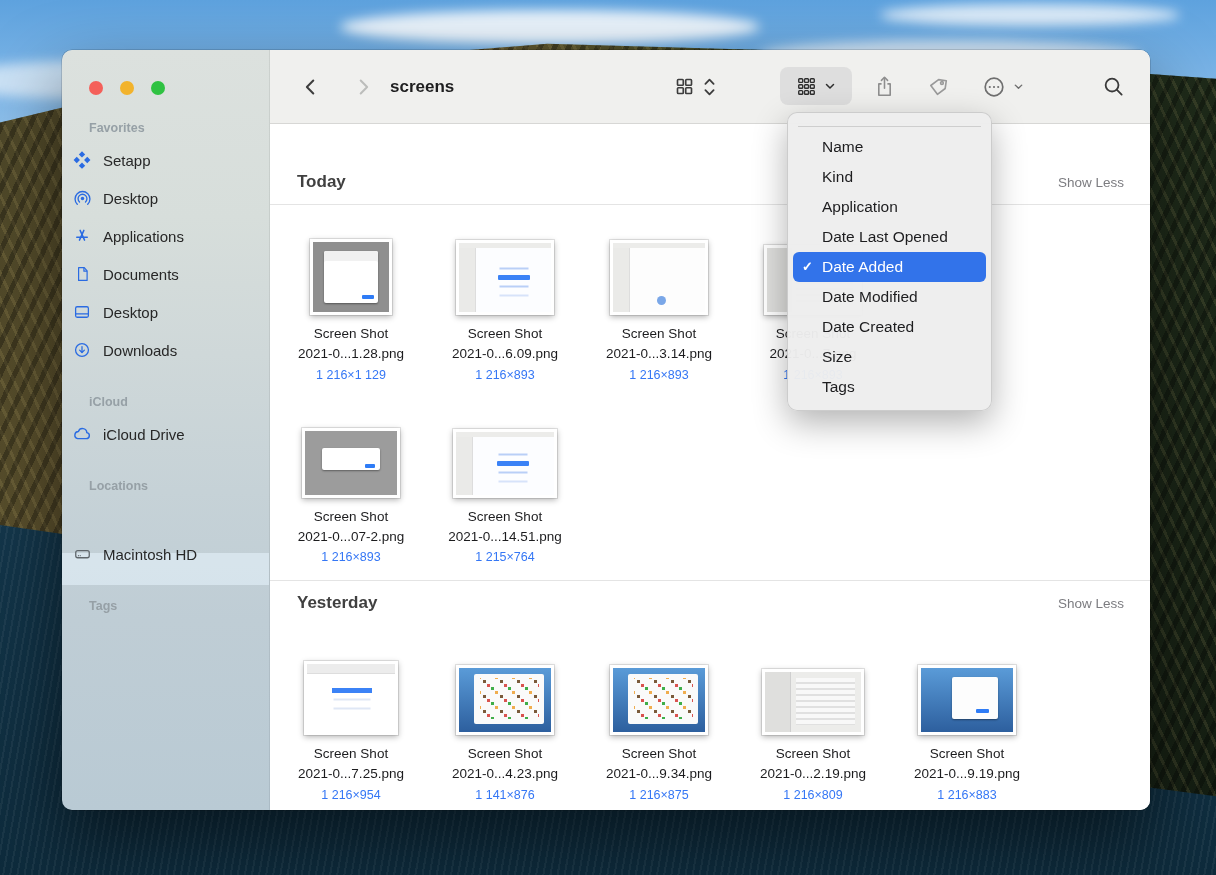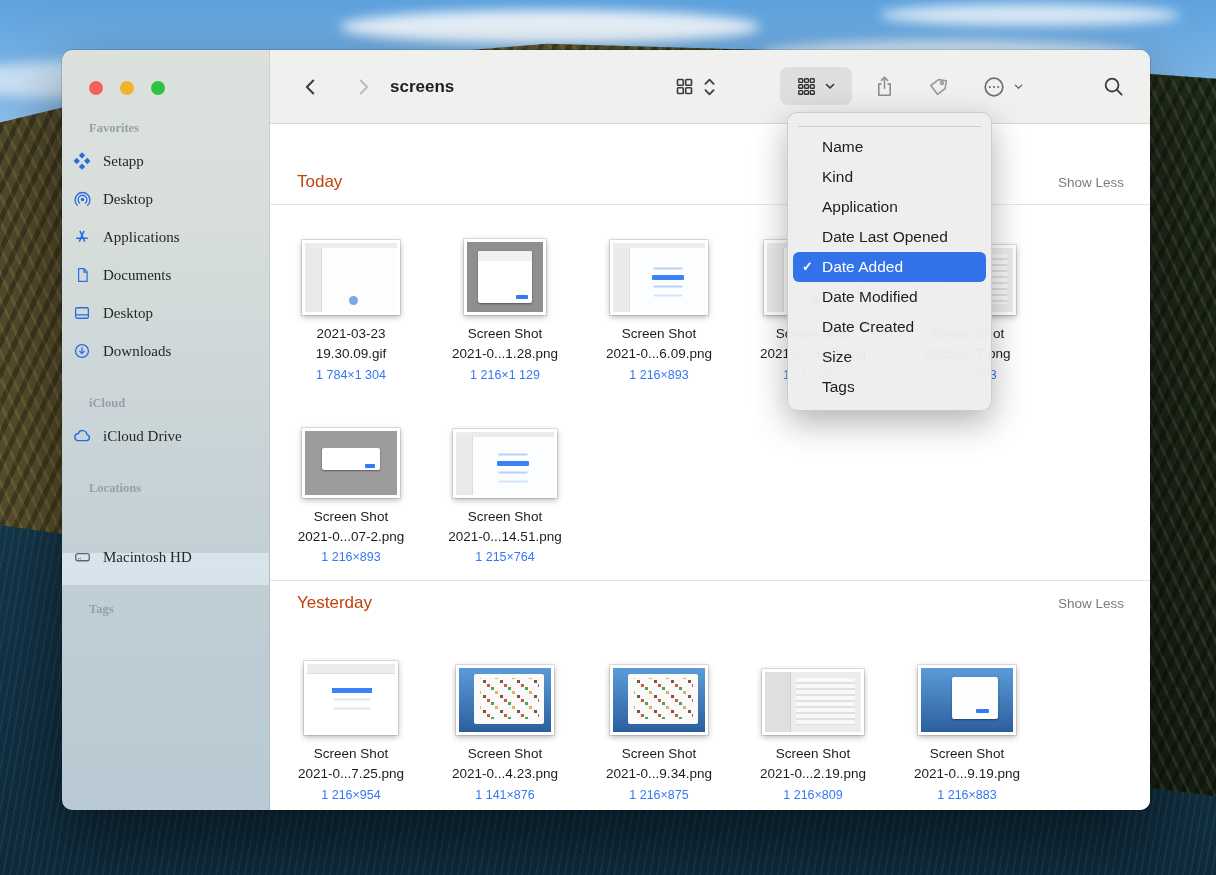--- a/index.html
+++ b/index.html
@@ -25,21 +25,21 @@
     clip-path:polygon(0 60%,10% 62%,28% 69%,52% 79%,78% 87%,100% 91%,100% 100%,0 100%);}
 
   
   .window{position:absolute;left:62px;top:50px;width:1088px;height:760px;border-radius:10px;
     box-shadow:0 30px 70px rgba(0,0,0,.5),0 0 0 .5px rgba(0,0,0,.25);display:flex;overflow:visible;}
   .win-clip{position:absolute;inset:0;border-radius:10px;overflow:hidden;display:flex;}
 
   
   .sidebar{width:208px;flex:0 0 208px;position:relative;
     background:linear-gradient(180deg,#dce1de 0%,#d7dedb 22%,#cfd8d9 40%,#c6d2d7 58%,#bfcdd5 75%,#b9cad4 100%);
-    border-right:1px solid rgba(0,0,0,.07);box-sizing:border-box;padding:0 0 0 0;font-family:Liberation Serif, serif;}
+    border-right:1px solid rgba(0,0,0,.07);box-sizing:border-box;padding:0 0 0 0;}
   .sidebar-band{position:absolute;left:0;right:0;top:503px;height:32px;background:rgba(228,242,250,.6);}
   .lights{display:flex;gap:17px;padding:31px 0 0 27px;}
   .light{width:14px;height:14px;border-radius:50%;}
   .light.red{background:#f4605a;}
   .light.yellow{background:#f2b32c;}
   .light.green{background:#2fc242;}
   .side-section{margin-top:26px;}
   .side-label{padding:0 10px 6px 27px;font-size:12.5px;font-weight:bold;color:#96a0a6;}
   .side-item{display:flex;align-items:center;height:38px;padding-left:8px;color:#272727;font-size:15px;position:relative;z-index:1;}
   .side-item .sicon{width:24px;height:20px;margin-right:9px;display:flex;align-items:center;justify-content:center;color:#2a6be2;}
@@ -59,21 +59,21 @@
     display:flex;align-items:center;justify-content:center;gap:7px;color:#2e2e2e;}
   .tb-share{left:604px;color:#8e8e8e;}
   .tb-tag{left:657px;color:#9a9a9a;}
   .tb-more{left:712px;gap:7px;color:#6f6f6f;}
   .tb-search{left:832px;color:#3a3a3a;}
 
   .content{flex:1;background:#fff;position:relative;}
   .sec-head{height:44px;display:flex;align-items:center;padding:0 26px 0 27px;}
   .sec-head.today{border-bottom:1px solid #e4e4e4;}
   .sec-head.yesterday{border-top:1px solid #e4e4e4;margin-top:16px;}
-  .sec-title{font-size:17px;font-weight:normal;color:#c2410c;}
+  .sec-title{font-size:17px;font-weight:bold;color:#404040;}
   .show-less{margin-left:auto;font-size:13.5px;color:#7c7c80;}
   .grid{display:flex;padding-left:4px;}
   .grid.r1{margin-top:24px;}
   .grid.r2{margin-top:30px;}
   .grid.ry{margin-top:24px;}
   .file-item{width:154px;flex:0 0 154px;display:flex;flex-direction:column;align-items:center;text-align:center;}
   .thumb-wrap{height:86px;display:flex;align-items:flex-end;justify-content:center;margin-bottom:9px;}
   .thumb{background:#fff;padding:3px;box-shadow:0 0 0 1px rgba(0,0,0,.10),0 2px 6px rgba(0,0,0,.30);}
   .screen{position:relative;width:92px;height:64px;overflow:hidden;background:#f4f4f4;}
   .screen.sz-tall{width:76px;height:70px;}
@@ -339,32 +339,20 @@
 
           <div class="sec-head today">
             <span class="sec-title">Today</span>
             <span class="show-less">Show Less</span>
           </div>
 
           <div class="grid r1">
             <div class="file-item">
               <div class="thumb-wrap">
                   <div class="thumb">
-                    <div class="screen t-light"></div>
-                  </div>
-                </div>
-              <div class="fname">
-                  <span>2021-03-23</span>
-                  <span>19.30.09.gif</span>
-                </div>
-              <div class="fdims">1 784×1 304</div>
-            </div>
-            <div class="file-item">
-              <div class="thumb-wrap">
-                  <div class="thumb">
                     <div class="screen sz-tall t-darkdialog"></div>
                   </div>
                 </div>
               <div class="fname">
                   <span>Screen Shot</span>
                   <span>2021-0...1.28.png</span>
                 </div>
               <div class="fdims">1 216×1 129</div>
             </div>
             <div class="file-item">

